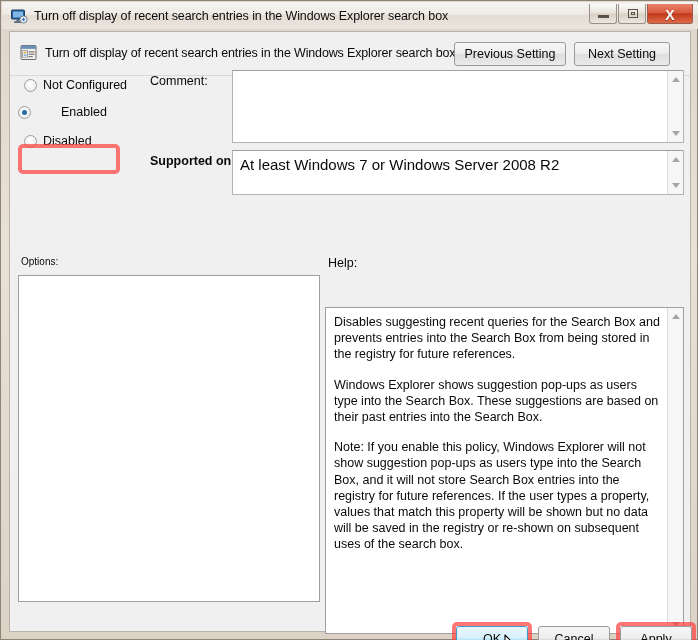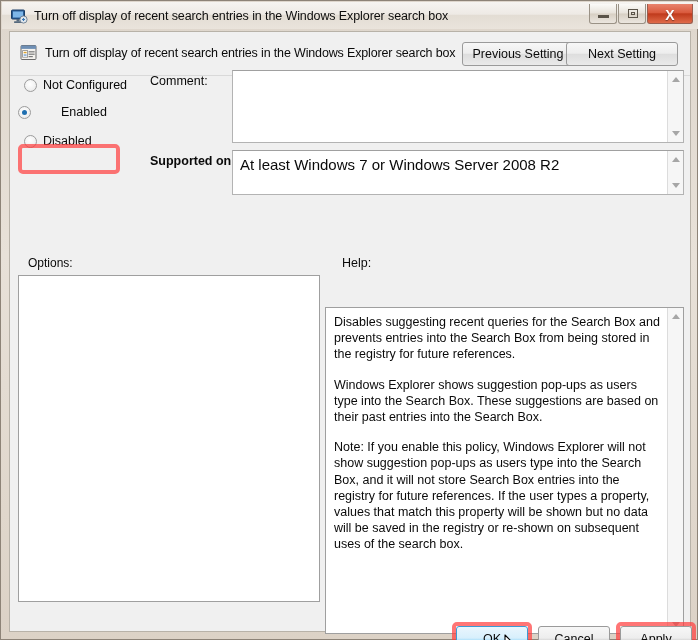--- a/index.html
+++ b/index.html
@@ -154,27 +154,27 @@
     border: 1px solid #9a9a9a;
     border-radius: 3px;
     box-sizing: border-box;
     display: flex;
     align-items: center;
     justify-content: center;
     cursor: default;
   }
   .btn-prev {
     position: absolute;
-    right: 116px; top: 10px;
+    right: 124px; top: 10px;
     width: 112px; height: 24px;
   }
   .btn-next {
     position: absolute;
-    right: 12px; top: 10px;
-    width: 112px; height: 24px;
+    right: 20px; top: 10px;
+    width: 96px; height: 24px;
   }
   .radio-row {
     position: absolute;
     display: flex;
     align-items: flex-end;
     font-size: 12.5px;
     color: #0a0a0a;
   }
   .radio-notconf { left: 14px; top: 46px; }
   .radio-enabled { left: 8px; top: 73px; gap: 24px; }
@@ -268,22 +268,22 @@
     border-bottom: 5px solid #a6a6a6;
   }
   .tri-down {
     width: 0; height: 0;
     border-left: 4px solid transparent;
     border-right: 4px solid transparent;
     border-top: 5px solid #a6a6a6;
   }
 
   
-  .lbl-options { position: absolute; left: 18px; top: 224px; font-size: 12px; color: #0a0a0a; }
-  .lbl-help { position: absolute; left: 332px; top: 224px; font-size: 12.5px; color: #0a0a0a; }
+  .lbl-options { position: absolute; left: 11px; top: 224px; font-size: 10px; color: #0a0a0a; }
+  .lbl-help { position: absolute; left: 318px; top: 224px; font-size: 12.5px; color: #0a0a0a; }
 
   .panel {
     position: absolute;
     background: #ffffff;
     border: 1px solid #9f9f9f;
     box-sizing: border-box;
     overflow: hidden;
   }
   .options-panel {
     left: 8px; top: 243px;

